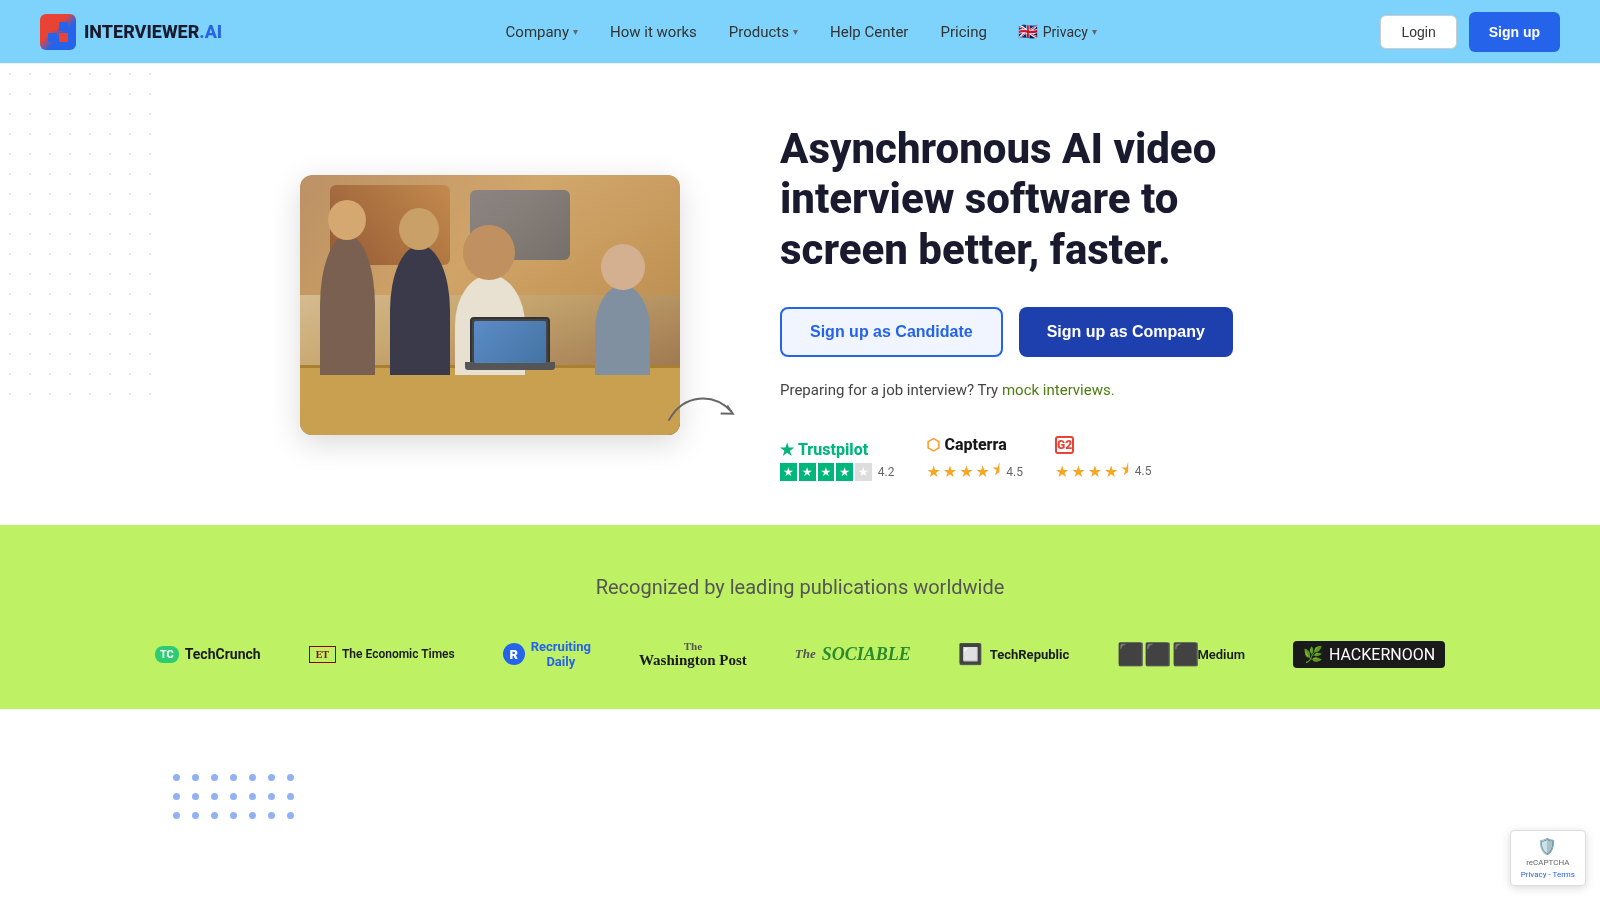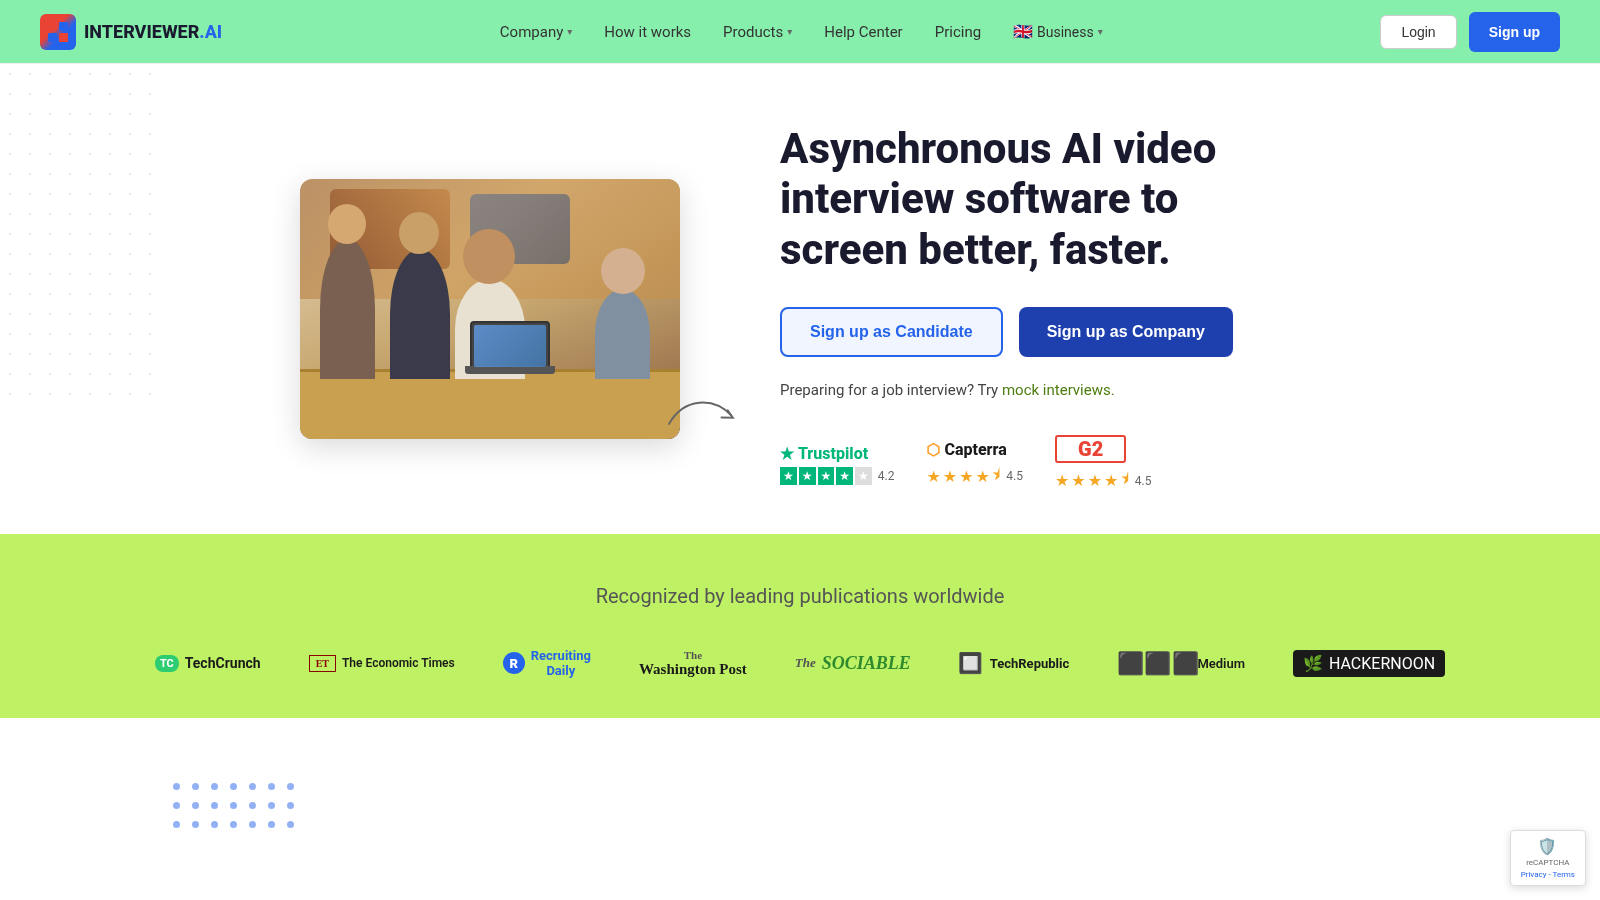--- a/index.html
+++ b/index.html
@@ -2,21 +2,21 @@
 <html><head>
   <meta charset="utf-8">
   <style>
     * { margin: 0; padding: 0; box-sizing: border-box; }
     body { font-family: -apple-system, BlinkMacSystemFont, 'Segoe UI', Roboto, sans-serif; background: #fff; color: #1a1a2e; overflow-x: hidden; }
 
     
     nav {
       display: flex; align-items: center; justify-content: space-between;
       padding: 0 40px; height: 64px; border-bottom: 1px solid #f0f0f0;
-      position: sticky; top: 0; background: #86efac; z-index: 100;
+      position: sticky; top: 0; background: #7dd3fc; z-index: 100;
     }
     .nav-logo { display: flex; align-items: center; gap: 8px; text-decoration: none; }
     .logo-icon {
       width: 36px; height: 36px;
       background: linear-gradient(135deg, #e84335 40%, #2563eb 60%);
       border-radius: 6px;
       display: flex; align-items: center; justify-content: center;
       color: #fff; font-weight: 900; font-size: 14px; letter-spacing: -1px;
     }
     .nav-links { display: flex; align-items: center; gap: 32px; }
@@ -161,21 +161,21 @@
       <span class="nav-chevron">▾</span>
     </span>
     <span class="nav-link">
       <span>Help Center</span>
     </span>
     <span class="nav-link">
       <span>Pricing</span>
     </span>
     <span class="nav-link lang-selector">
       <span class="flag-icon">🇬🇧</span>
-      <span>Business</span>
+      <span>Privacy</span>
       <span class="nav-chevron">▾</span>
     </span>
   </div>
 
   <div class="nav-actions">
     <button class="btn-login">Login</button>
     <button class="btn-signup">Sign up</button>
   </div>
 </nav>
 
@@ -258,21 +258,21 @@
           <span style="color:#f5a623;font-size:16px;">★</span>
           <span style="color:#f5a623;font-size:16px;">★</span>
           <span style="color:#f5a623;font-size:16px;">★</span>
           <span style="color:#f5a623;font-size:16px;">⯨</span>
           <span class="rating-score">4.5</span>
         </div>
       </div>
 
       <div class="rating-item">
         <div class="rating-logo-row">
-          <span style="color:#e84335;font-weight:900;font-size:20px;border:2px solid #e84335;padding:0 21px;border-radius:3px;">G2</span>
+          <span style="color:#e84335;font-weight:900;font-size:12px;border:2px solid #e84335;padding:0 0;border-radius:3px;">G2</span>
         </div>
         <div class="stars">
           <span style="color:#f5a623;font-size:16px;">★</span>
           <span style="color:#f5a623;font-size:16px;">★</span>
           <span style="color:#f5a623;font-size:16px;">★</span>
           <span style="color:#f5a623;font-size:16px;">★</span>
           <span style="color:#f5a623;font-size:16px;">⯨</span>
           <span class="rating-score">4.5</span>
         </div>
       </div>

